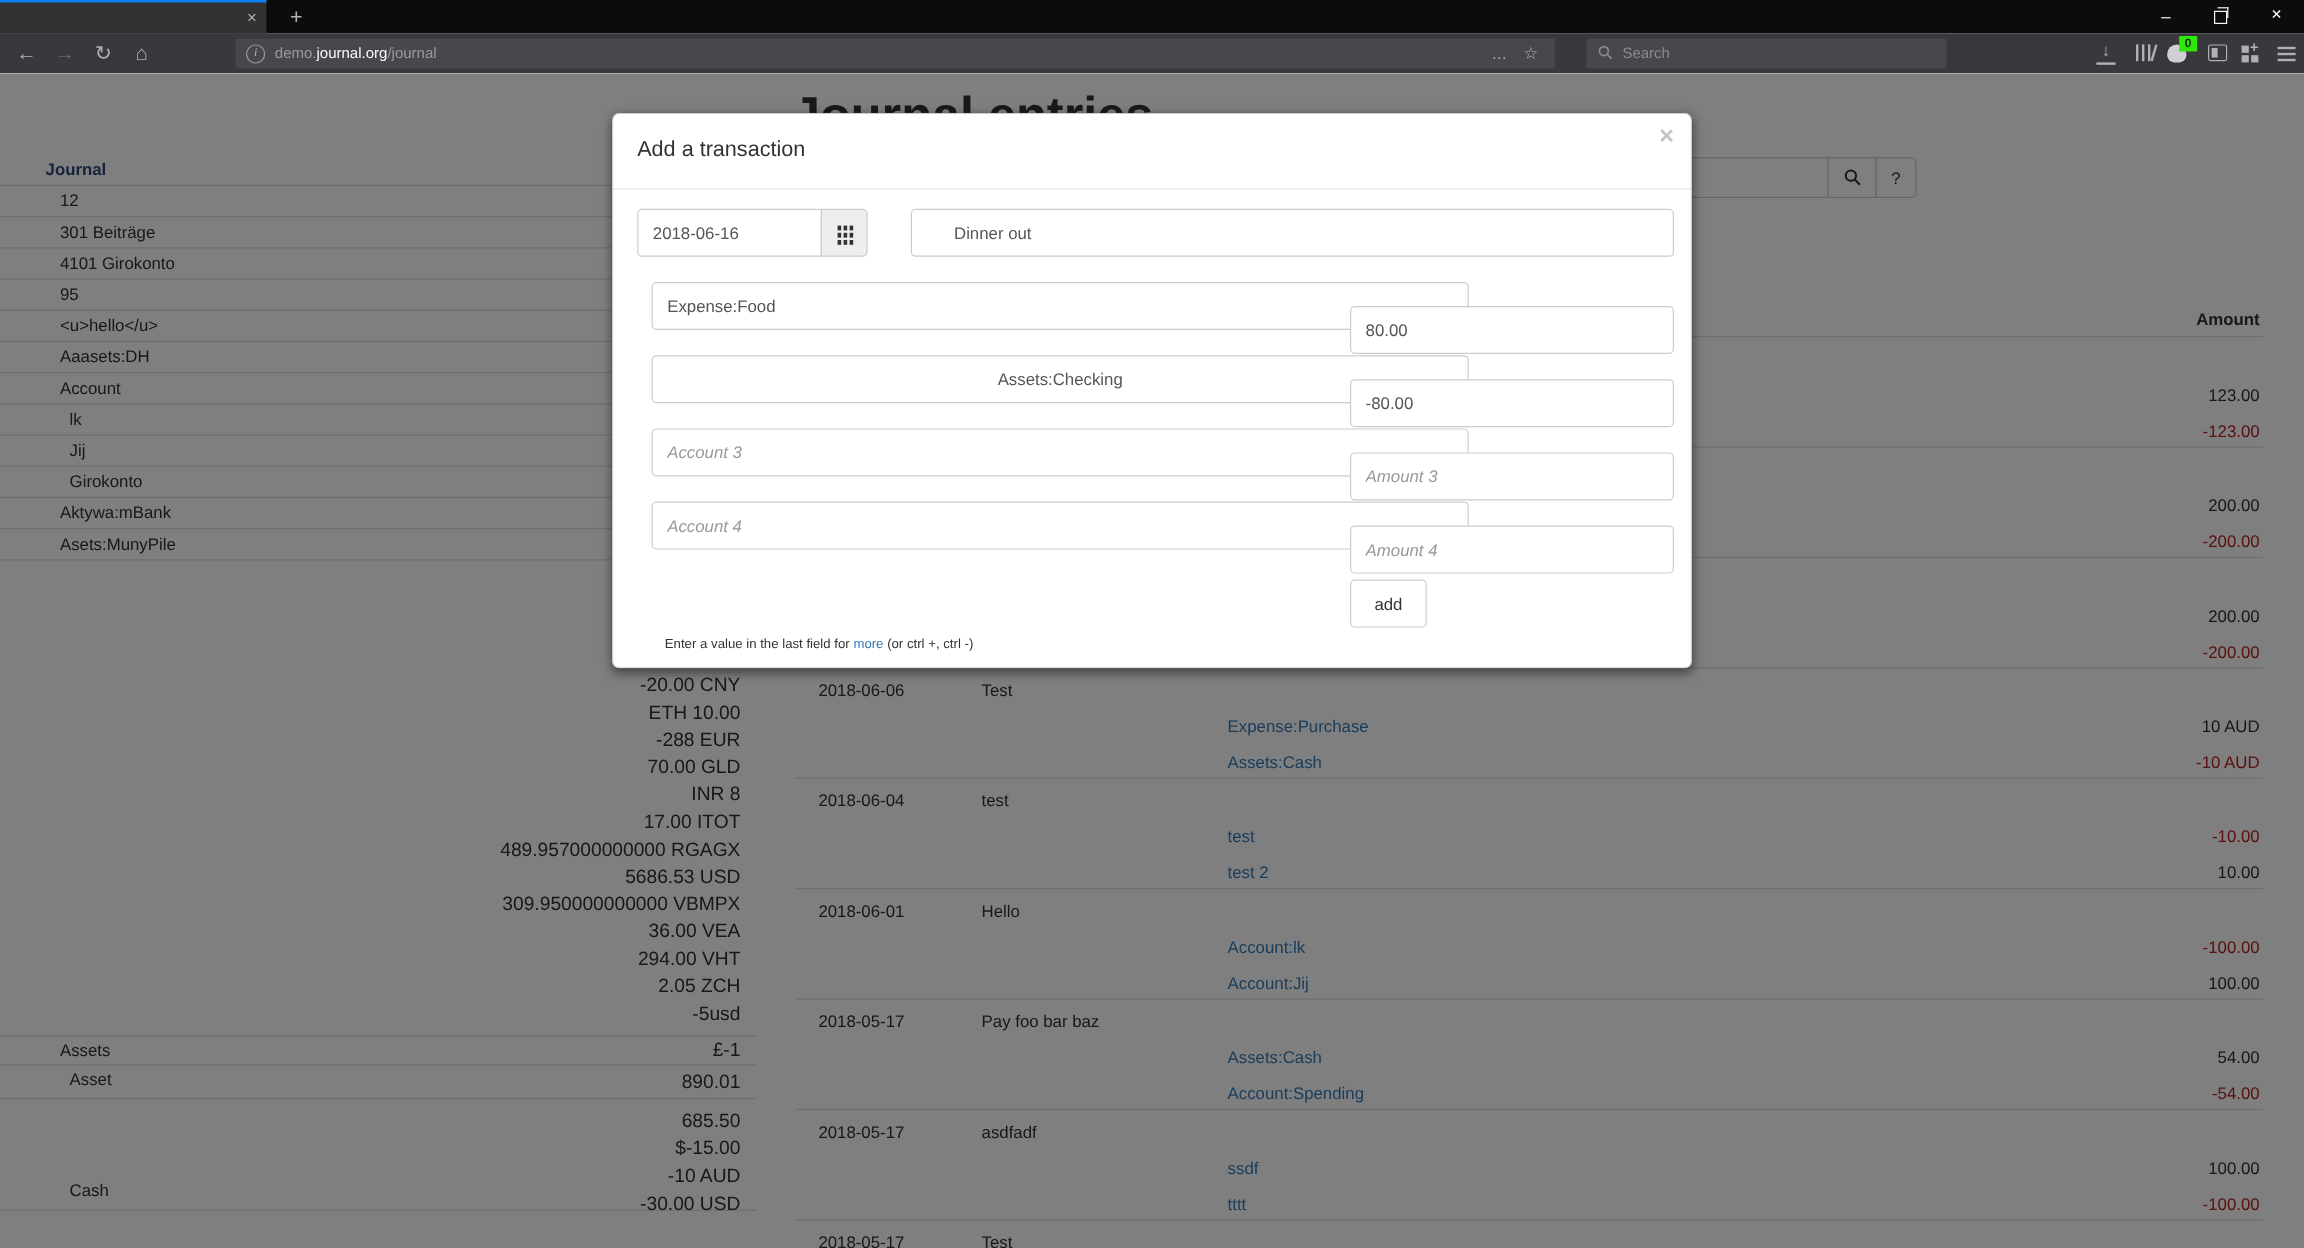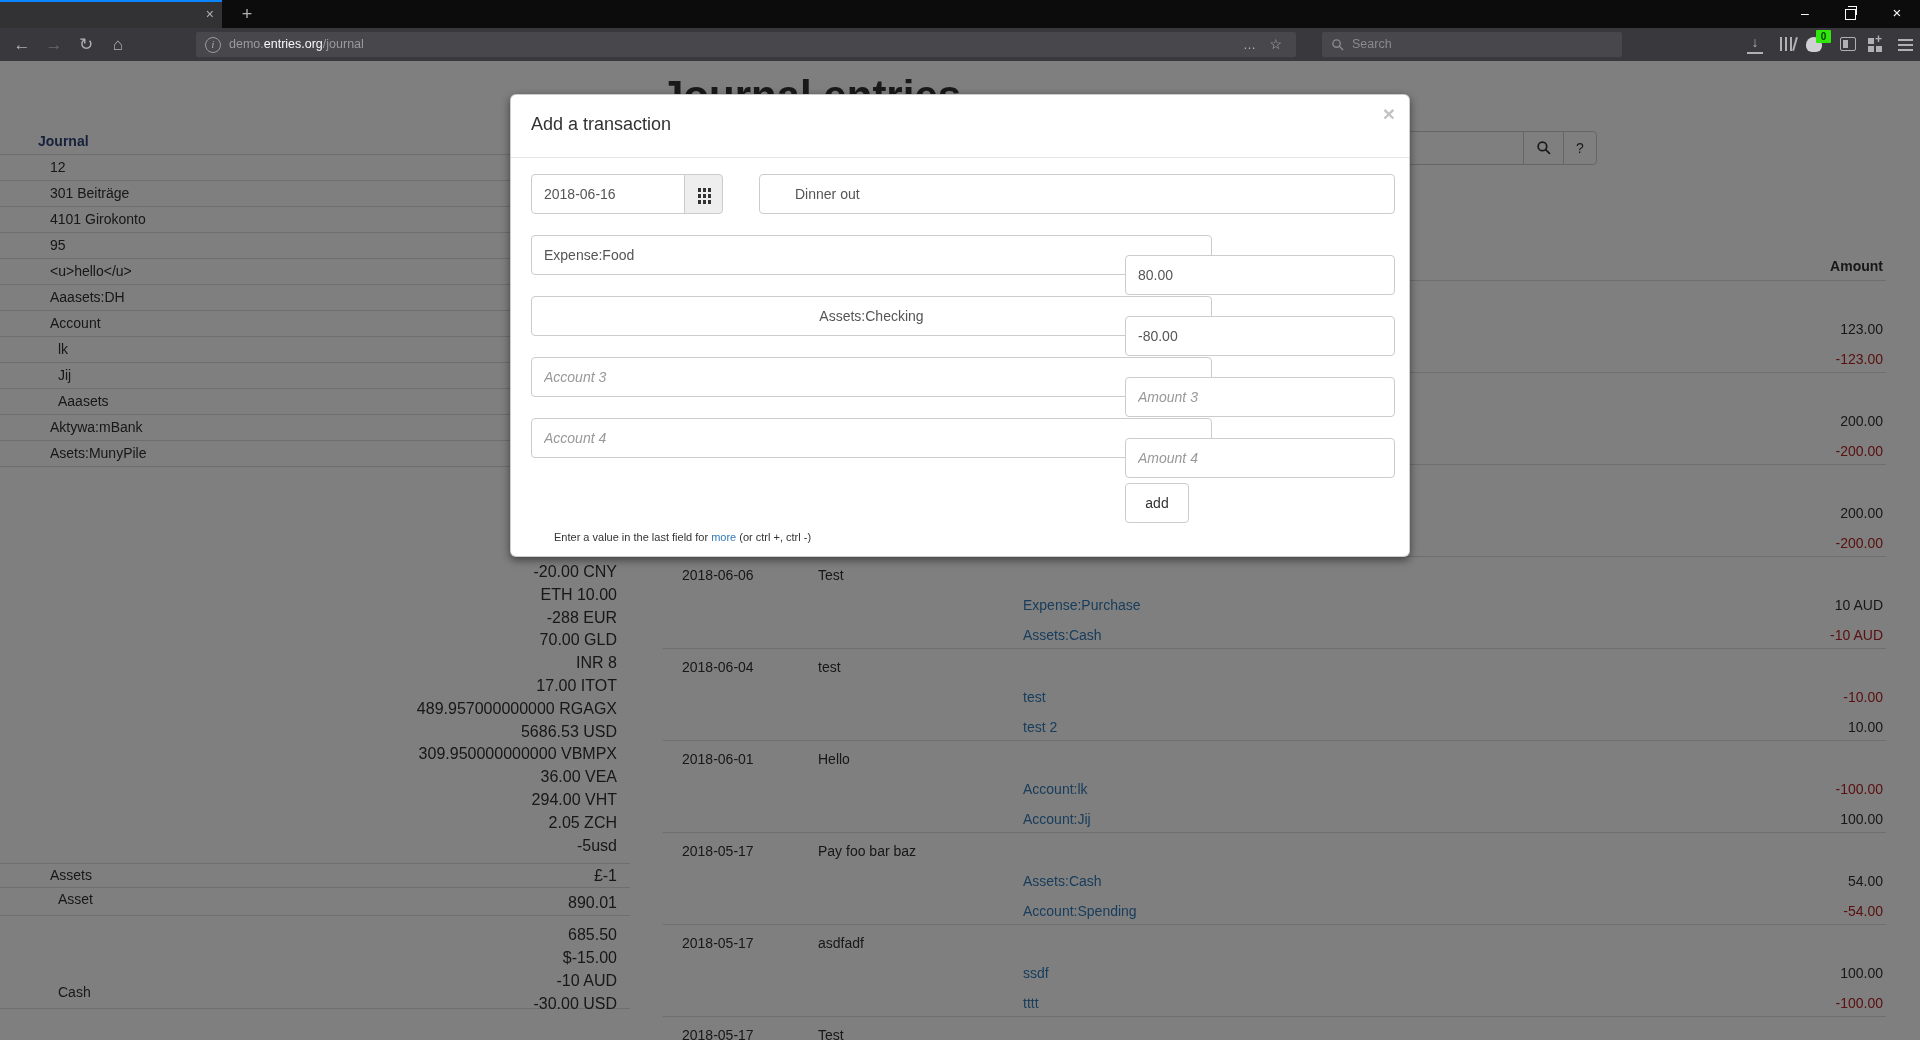--- a/index.html
+++ b/index.html
@@ -83,21 +83,21 @@
   .modal{position:absolute;left:510px;top:33px;width:900px;height:463px;background:#fff;border:1px solid rgba(0,0,0,.2);border-radius:6px;box-shadow:0 3px 9px rgba(0,0,0,.5);z-index:10;box-sizing:border-box;}
   .modal-header{position:relative;height:62px;border-bottom:1px solid #e5e5e5;}
   .modal-title{position:absolute;left:20px;top:19px;font-size:18px;color:#333;}
   .modal-close{position:absolute;right:14px;top:8px;font-size:21px;font-weight:bold;color:#c3c3c3;line-height:21px;}
   .inp{position:absolute;height:40px;box-sizing:border-box;border:1px solid #ccc;border-radius:4px;font-size:14px;color:#555;padding:0 12px;font-family:inherit;background:#fff;}
   .inp::placeholder{color:#999;font-style:italic;opacity:1;}
   .m-date{left:20px;top:79px;width:154px;border-radius:4px 0 0 4px;}
   .date-addon{position:absolute;left:173px;top:79px;width:39px;height:40px;box-sizing:border-box;background:#eee;border:1px solid #ccc;border-radius:0 4px 4px 0;}
   .th-icon{position:absolute;left:13px;top:13px;width:3px;height:4px;background:#333;box-shadow:5px 0 #333,10px 0 #333,0 6px #333,5px 6px #333,10px 6px #333,0 12px #333,5px 12px #333,10px 12px #333;}
   .m-desc{left:248px;top:79px;width:636px;padding-left:35px;}
-  .m-acct{left:20px;width:681px;}
+  .m-acct{left:32px;width:681px;}
   .m-amt{left:614px;width:270px;margin-top:20px;}
   .m-add{position:absolute;left:614px;top:388px;width:64px;height:40px;box-sizing:border-box;background:#fff;border:1px solid #ccc;border-radius:4px;font-size:14px;color:#333;text-align:center;line-height:38px;cursor:pointer;}
   .m-hint{position:absolute;left:43px;top:436px;font-size:11px;color:#333;}
   .m-hint .hint-link{color:#337ab7;cursor:pointer;}
 </style>
 </head>
 <body>
 
 <div class="browser">
 
@@ -115,21 +115,21 @@
     <div class="winctl close">×</div>
   </div>
 
   <div class="toolbar">
     <div class="navbtn" style="left:6px;">←</div>
     <div class="navbtn fwd" style="left:38px;">→</div>
     <div class="navbtn" style="left:70px;">↻</div>
     <div class="navbtn" style="left:102px;">⌂</div>
     <div class="urlbar">
       <span class="info-icon">i</span>
-      <span class="url-text"><span>demo.</span><span class="url-domain">entries.org</span><span>/journal</span></span>
+      <span class="url-text"><span>demo.</span><span class="url-domain">journal.org</span><span>/journal</span></span>
       <span class="url-dots">…</span>
       <span class="url-star">☆</span>
     </div>
     <div class="searchbar">
       <span class="search-glyph"><svg width="13" height="13" viewBox="0 0 14 14">
             <circle cx="6" cy="6" r="4" fill="none" stroke="#8a8a8f" stroke-width="1.5"></circle>
             <line x1="9" y1="9" x2="13" y2="13" stroke="#8a8a8f" stroke-width="1.5"></line>
           </svg></span>
       <span class="search-ph">Search</span>
     </div>
@@ -152,21 +152,21 @@
         <div id="sidebar-items">
             <div class="side-row">12</div>
             <div class="side-row">301 Beiträge</div>
             <div class="side-row">4101 Girokonto</div>
             <div class="side-row">95</div>
             <div class="side-row">&lt;u&gt;hello&lt;/u&gt;</div>
             <div class="side-row">Aaasets:DH</div>
             <div class="side-row">Account</div>
             <div class="side-row ind1">lk</div>
             <div class="side-row ind1">Jij</div>
-            <div class="side-row ind1">Aaasets</div>
+            <div class="side-row ind1">Girokonto</div>
             <div class="side-row">Aktywa:mBank</div>
             <div class="side-row">Asets:MunyPile</div>
           </div>
         <div class="balance-row" id="sidebar-balance">
             <div class="bal-line">-20.00 CNY</div>
             <div class="bal-line">ETH 10.00</div>
             <div class="bal-line">-288 EUR</div>
             <div class="bal-line">70.00 GLD</div>
             <div class="bal-line">INR 8</div>
             <div class="bal-line">17.00 ITOT</div>

